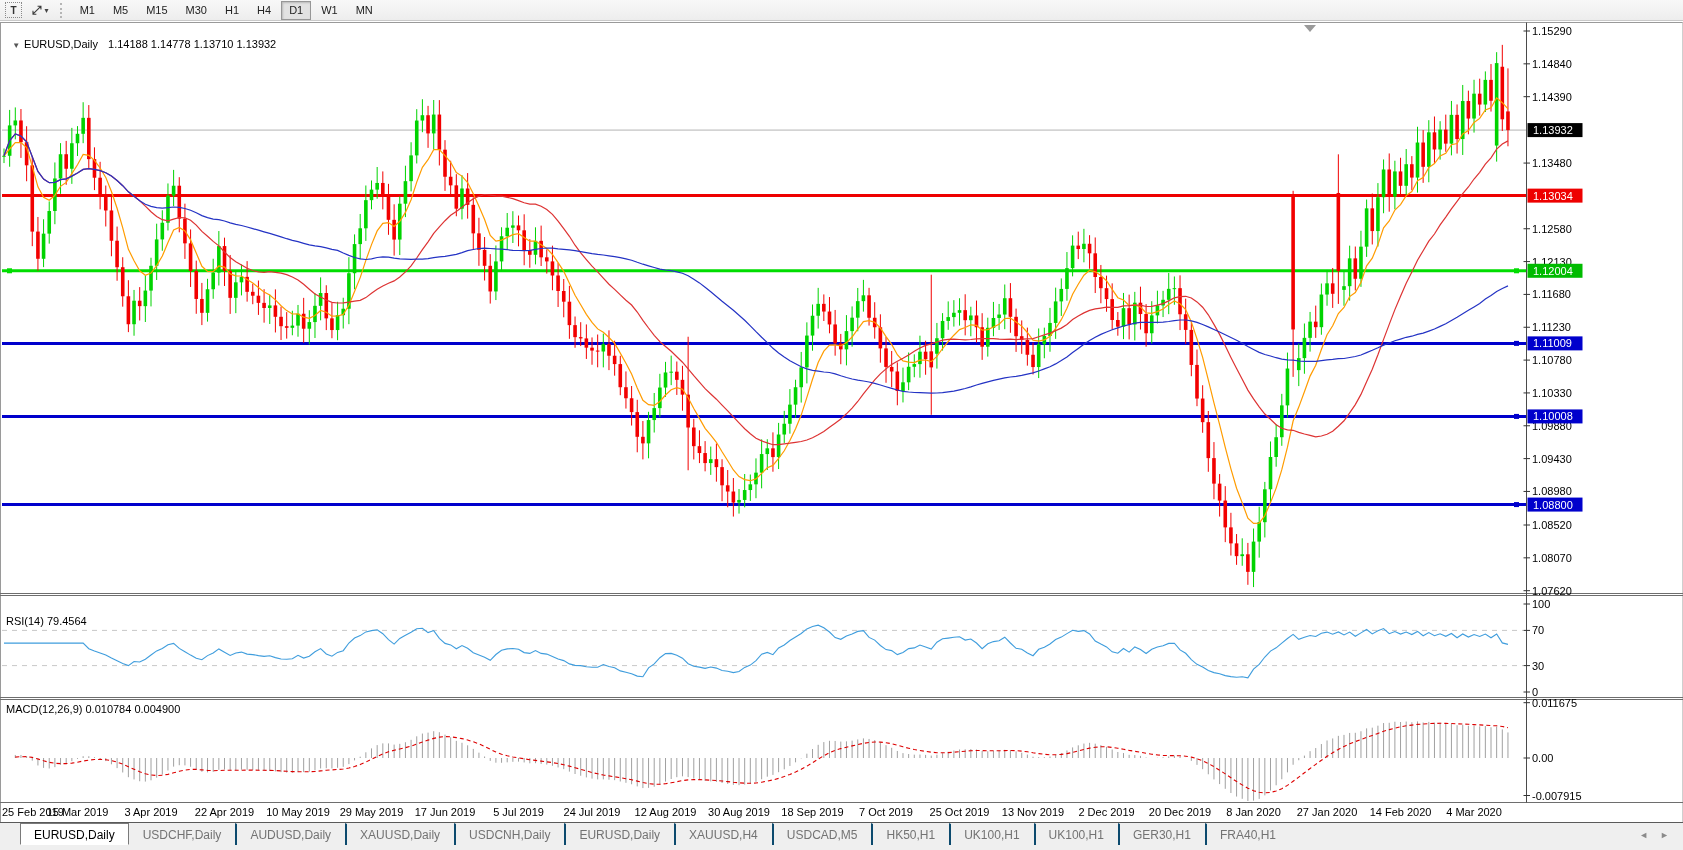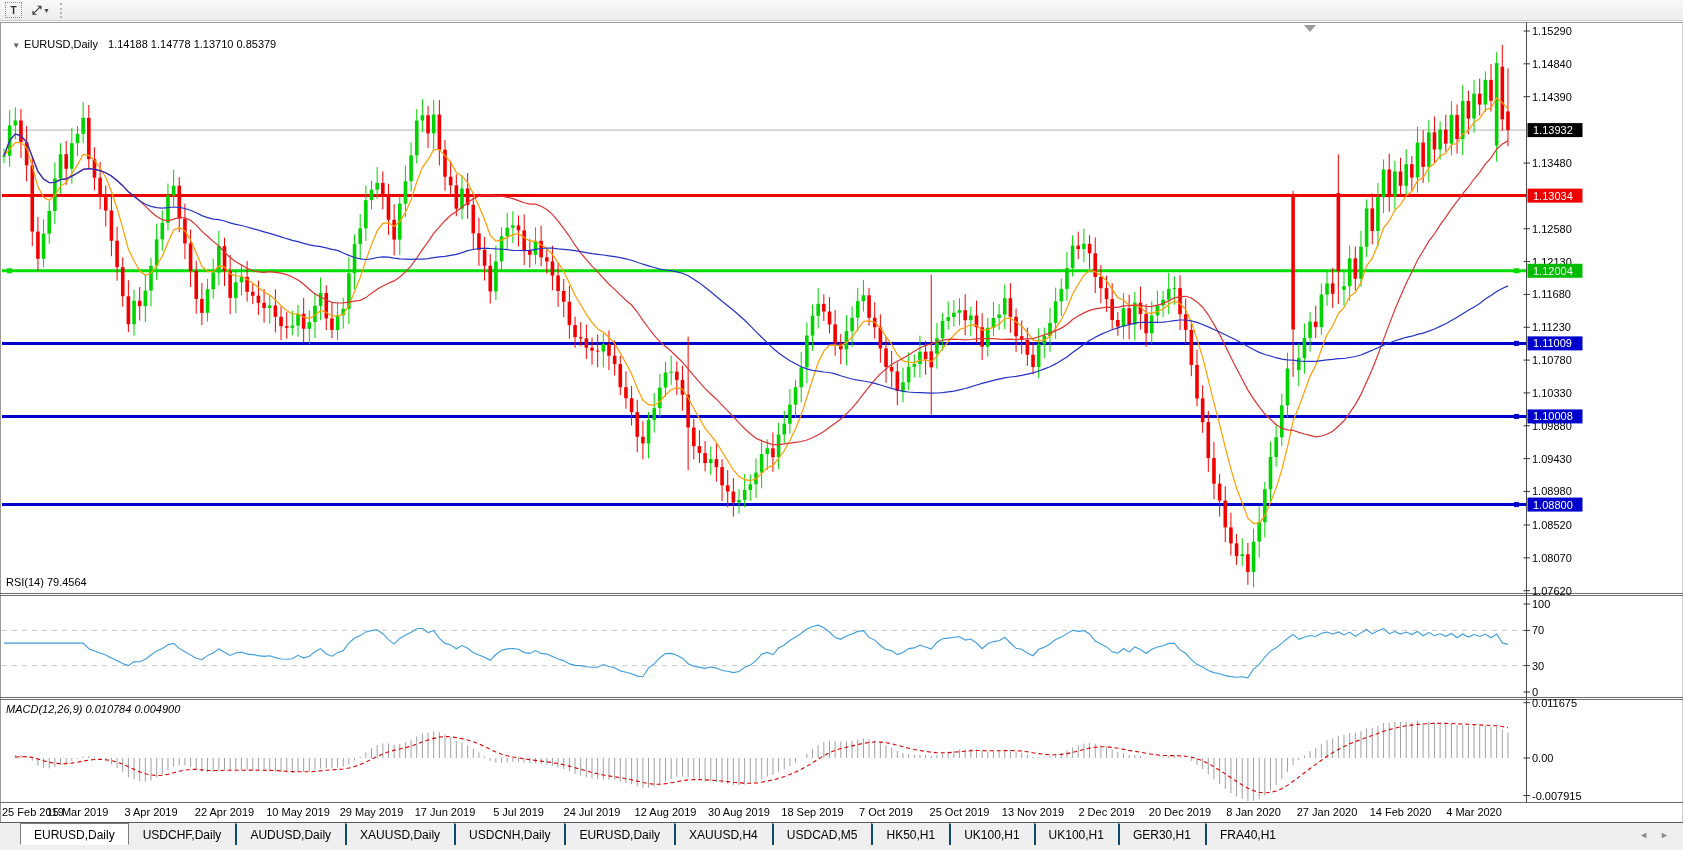--- a/index.html
+++ b/index.html
@@ -35,21 +35,21 @@
   #chart-title .glyph{color:#555;font-size:8px;margin-right:4px;}
   #chart-title .sym{margin-right:10px;}
   
   #tabbar{
     position:absolute;left:0;top:822px;width:1683px;height:28px;
     background:#efefef;border-top:1px solid #5a5a5a;box-sizing:border-box;
     display:flex;align-items:flex-start;z-index:4;
   }
   #tabstrip{display:flex;align-items:flex-start;margin-left:20px;height:24px;}
   .tab{
-    height:22px;line-height:22px;padding:0 13px;font-size:12px;color:#000000;
+    height:22px;line-height:22px;padding:0 13px;font-size:12px;color:#737373;
     cursor:default;user-select:none;white-space:nowrap;background:transparent;
     border:1px solid transparent;border-bottom:none;box-sizing:border-box;
   }
   .tab + .tab{border-left:2px solid #0c4a6e;}
   .tab.active{
     background:#ffffff;color:#000;border:1px solid #7a7a7a;border-bottom:1px solid #fff;
     position:relative;top:0px;
   }
   .tab.active + .tab{border-left:1px solid transparent;}
   #tab-arrows{margin-left:auto;margin-right:14px;display:flex;gap:12px;align-items:center;height:24px;}
@@ -63,27 +63,38 @@
 
 <div id="toolbar">
   <div class="tool">
     <span class="ticonbox">T</span>
   </div>
   <div class="tool">
     <span class="styler-glyph">⤢</span>
     <span class="caret">▾</span>
   </div>
   <div class="toolgrip"></div>
+  <div id="tfgroup" style="display:flex;align-items:center;">
+      <div class="tbtn">M1</div>
+      <div class="tbtn">M5</div>
+      <div class="tbtn">M15</div>
+      <div class="tbtn">M30</div>
+      <div class="tbtn">H1</div>
+      <div class="tbtn">H4</div>
+      <div class="tbtn active">D1</div>
+      <div class="tbtn">W1</div>
+      <div class="tbtn">MN</div>
+    </div>
 </div>
 
 <div id="chart-title" class="ov" style="left:6px;top:26px;">
-  <span class="glyph">▼</span><span class="sym">EURUSD,Daily</span><span>1.14188 1.14778 1.13710 0.85379</span>
+  <span class="glyph">▼</span><span class="sym">EURUSD,Daily</span><span>1.14188 1.14778 1.13710 1.13932</span>
 </div>
-<div class="ov" style="left:6px;top:576px;">RSI(14) 79.4564</div>
-<div class="ov" style="left:6px;top:703px;font-style:italic;">MACD(12,26,9) 0.010784 0.004900</div>
+<div class="ov" style="left:6px;top:615px;">RSI(14) 79.4564</div>
+<div class="ov" style="left:6px;top:703px;">MACD(12,26,9) 0.010784 0.004900</div>
 
 <svg id="chart-svg" width="1683" height="850" viewBox="0 0 1683 850">
     <rect x="0" y="21" width="1683" height="801" fill="#ffffff"></rect>
     <line x1="0" y1="22.5" x2="1683" y2="22.5" stroke="#9a9a9a"></line>
     <line x1="0.5" y1="22.5" x2="0.5" y2="822" stroke="#9a9a9a"></line>
     <line x1="1682.5" y1="22.5" x2="1682.5" y2="822" stroke="#cfcfcf"></line>
     <g>
       <line x1="2" y1="130.09325999999947" x2="1526.5" y2="130.09325999999947" stroke="#b4b4b4" stroke-width="1"></line>
       <line x1="2" y1="195.620320000001" x2="1526.5" y2="195.620320000001" stroke="#ee0000" stroke-width="3"></line>
       <line x1="2" y1="270.7794200000008" x2="1526.5" y2="270.7794200000008" stroke="#00dd00" stroke-width="3"></line>

